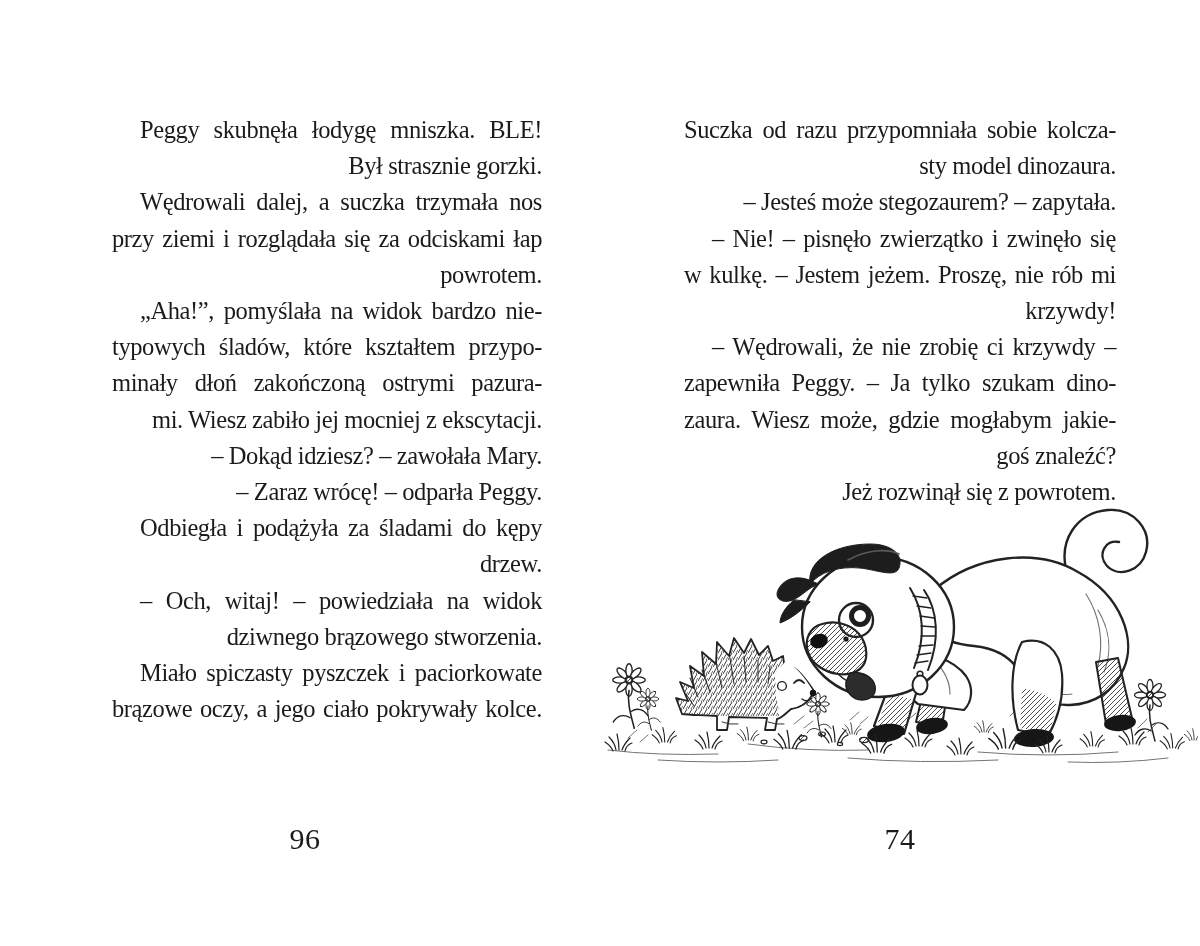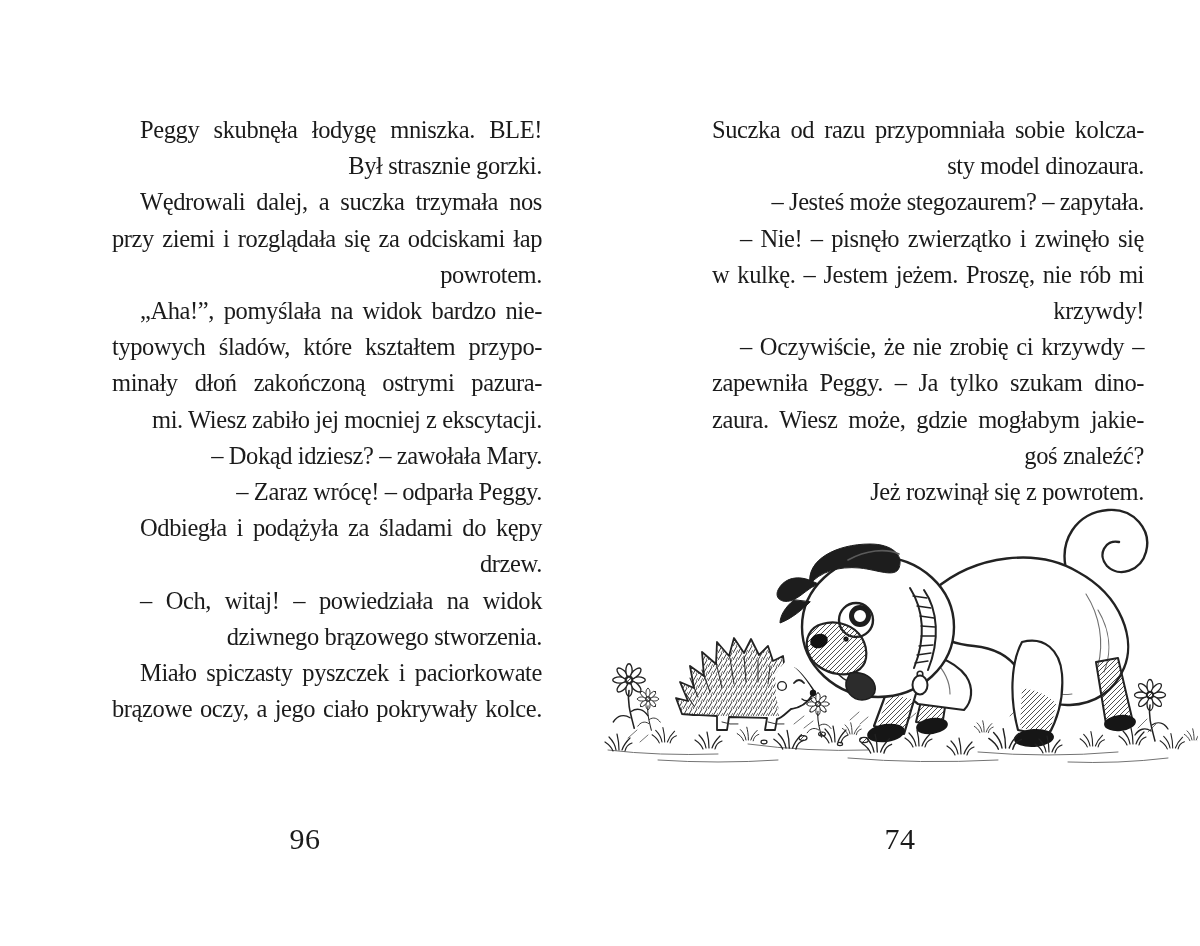--- a/index.html
+++ b/index.html
@@ -3,21 +3,21 @@
 <meta charset="utf-8">
 <style>
   html,body{margin:0;padding:0;}
   body{
     width:1200px;height:946px;position:relative;overflow:hidden;
     background:#ffffff;color:#1b1b1b;
     font-family:"Liberation Serif", serif;
   }
   .page-text{position:absolute;top:112px;}
   #left-text{left:90px;width:430px;margin-left:22px;}
-  #right-text{left:684px;width:432px;margin-left:28px;}
+  #right-text{left:684px;width:432px;}
   .line{
     margin:0;font-size:24.5px;line-height:36.2px;letter-spacing:-0.4px;
     text-align:right;white-space:normal;
   }
   .j{text-align:justify;text-align-last:justify;}
   .ind{text-indent:28px;}
   .pageno{
     position:absolute;top:822px;font-size:30px;text-align:center;
     letter-spacing:0.5px;
   }
@@ -48,21 +48,21 @@
   <p class="line j">brązowe oczy, a jego ciało pokrywały kolce.</p>
 </div>
 
 <div class="page-text" id="right-text">
   <p class="line j">Suczka od razu przypomniała sobie kolcza-</p>
   <p class="line">sty model dinozaura.</p>
   <p class="line ind">– Jesteś może stegozaurem? – zapytała.</p>
   <p class="line ind j">– Nie! – pisnęło zwierzątko i zwinęło się</p>
   <p class="line j">w kulkę. – Jestem jeżem. Proszę, nie rób mi</p>
   <p class="line">krzywdy!</p>
-  <p class="line ind j">– Oczywiście, że nie zrobię ci krzywdy –</p>
+  <p class="line ind j">– Wędrowali, że nie zrobię ci krzywdy –</p>
   <p class="line j">zapewniła Peggy. – Ja tylko szukam dino-</p>
   <p class="line j">zaura. Wiesz może, gdzie mogłabym jakie-</p>
   <p class="line">goś znaleźć?</p>
   <p class="line ind">Jeż rozwinął się z powrotem.</p>
 </div>
 
 <svg class="illo" viewBox="0 0 600 290" fill="none" stroke-linecap="round" stroke-linejoin="round">
   <defs>
     <pattern id="hatch" width="5" height="5" patternUnits="userSpaceOnUse">
       <path d="M0,5 L5,0" stroke="#3a3a3a" stroke-width="0.9"></path>

